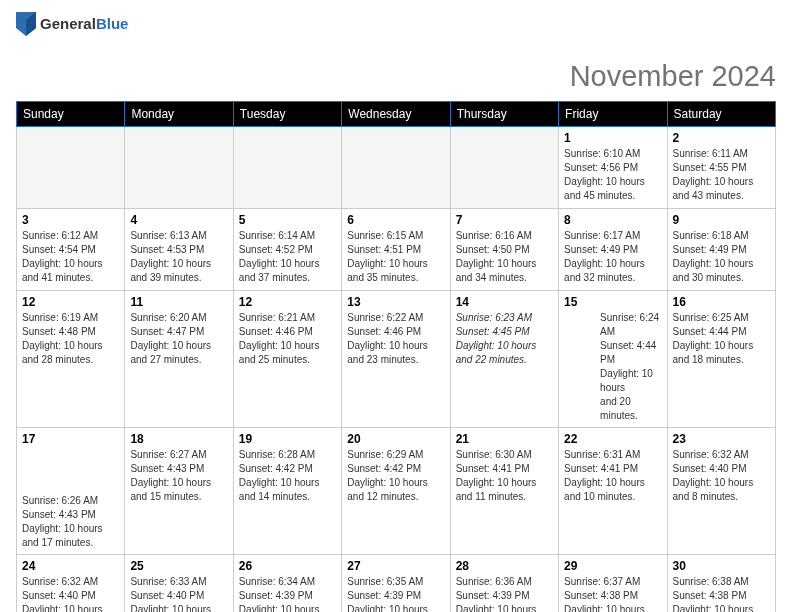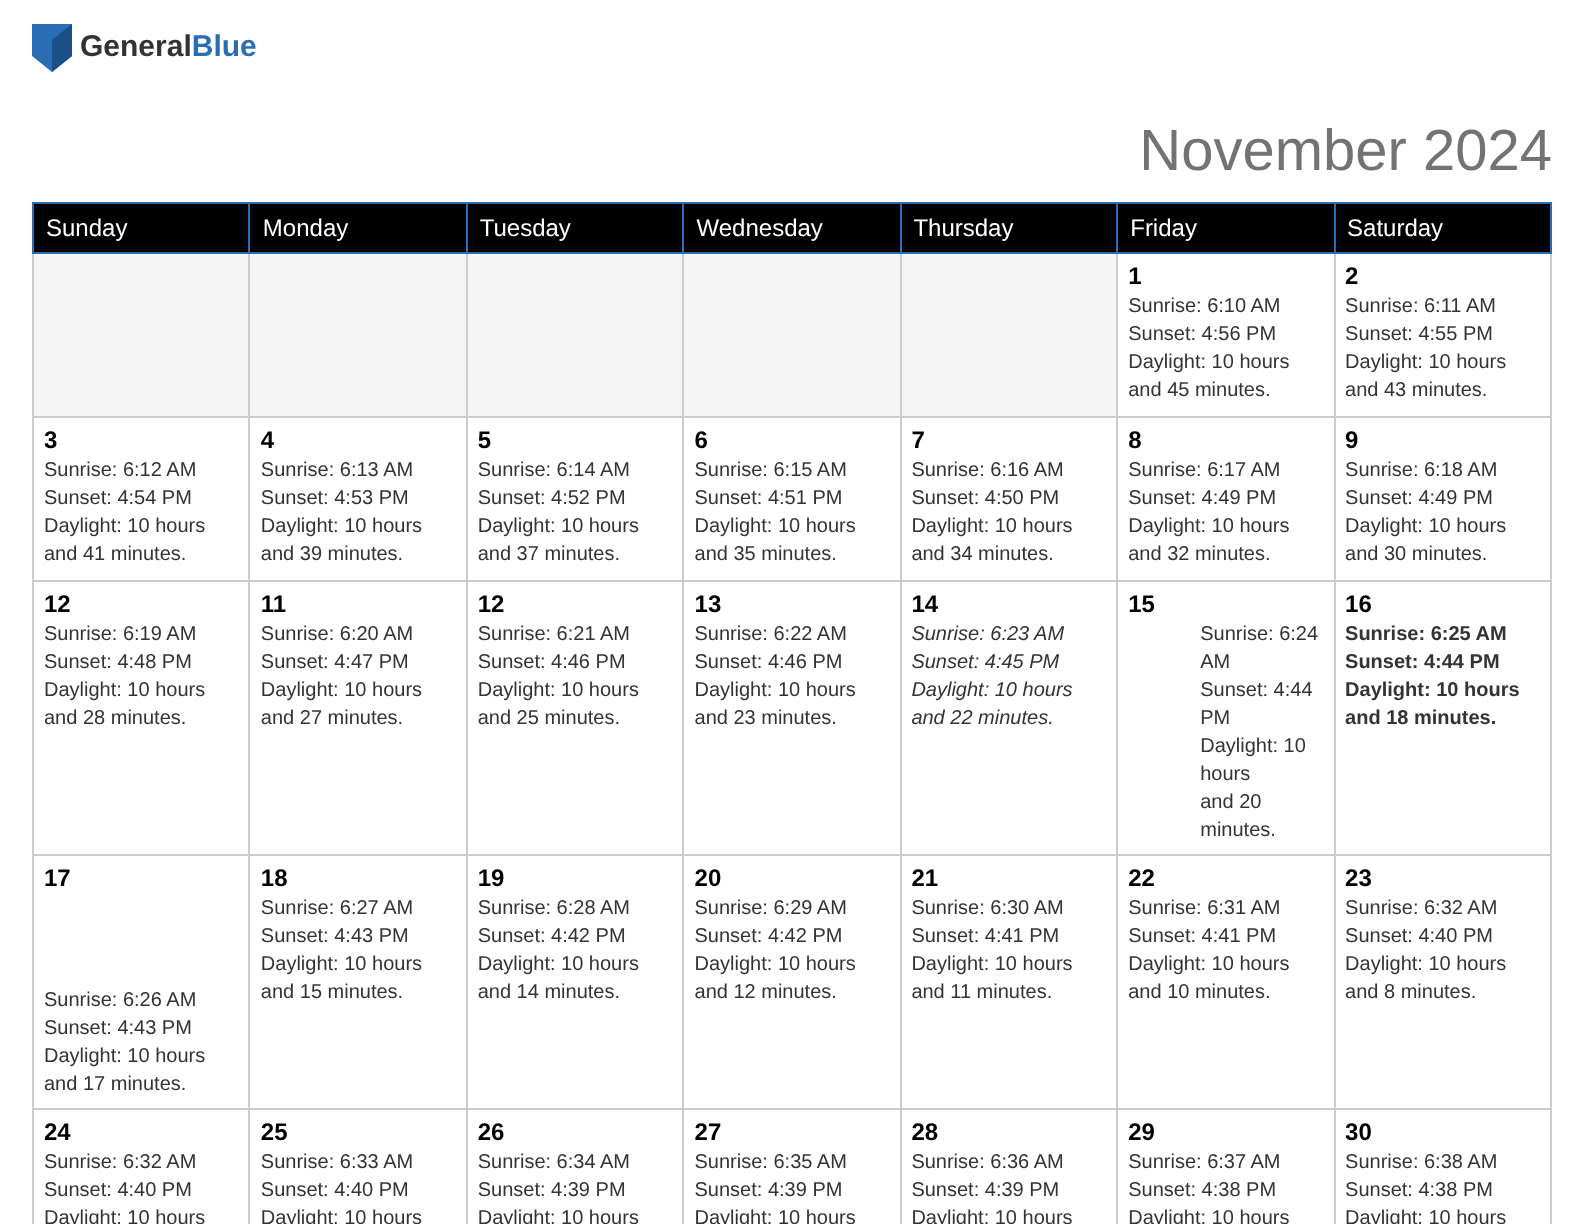--- a/index.html
+++ b/index.html
@@ -232,21 +232,21 @@
           </td>
           <td>
             <div class="day-num">15</div>
             <div class="day-info" style="white-space: pre-line; margin-left: 36px;">Sunrise: 6:24 AM
 Sunset: 4:44 PM
 Daylight: 10 hours
 and 20 minutes.</div>
           </td>
           <td>
             <div class="day-num">16</div>
-            <div class="day-info" style="white-space: pre-line; font-weight: bold;">Sunrise: 6:25 AM
+            <div class="day-info" style="white-space: pre-line;">Sunrise: 6:25 AM
 Sunset: 4:44 PM
 Daylight: 10 hours
 and 18 minutes.</div>
           </td>
         </tr>
         <tr>
           <td>
             <div class="day-num">17</div>
             <div class="day-info" style="white-space: pre-line; margin-top: 48px;">Sunrise: 6:26 AM
 Sunset: 4:43 PM

